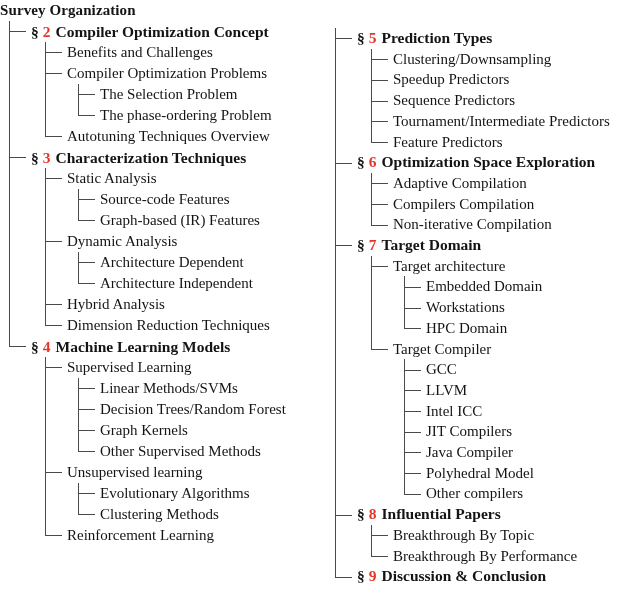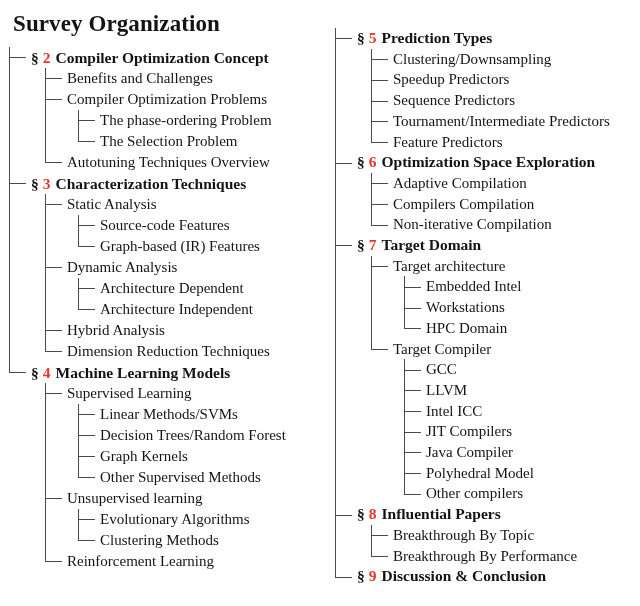--- a/index.html
+++ b/index.html
@@ -10,24 +10,24 @@
     overflow: hidden;
     font-family: "Liberation Serif", "DejaVu Serif", serif;
     color: var(--text, #141414);
   }
   .layout { position: relative; width: 640px; height: 606px; }
   .col { position: absolute; top: 0; }
   .col-left  { left: 0;   width: 334px; --lh: 21px; }
   .col-right { left: 330px; width: 310px; --lh: 20.7px; }
 
   .page-title {
-    font-size: 23px;
+    font-size: 15px;
     font-weight: bold;
     line-height: 21px;
-    margin: 13px;
+    margin: 0;
     white-space: nowrap;
     letter-spacing: 0.1px;
   }
 
   ul.tree, .tree ul { list-style: none; margin: 0; padding: 0; }
   ul.tree { padding-left: 31px; }
   .col-right > ul.tree { padding-left: 27px; margin-top: 28px; }
   .tree ul { padding-left: 36px; }      
   .tree ul ul { padding-left: 33px; }   
 
@@ -68,24 +68,24 @@
         <li>
           <span class="row sec"><span class="para">§</span><span class="num">2</span><span class="sec-title">Compiler Optimization Concept</span></span>
           <ul>
             <li>
               <span class="row">Benefits and Challenges</span>
             </li>
             <li>
               <span class="row">Compiler Optimization Problems</span>
               <ul>
                 <li>
+                  <span class="row">The Selection Problem</span>
+                </li>
+                <li>
                   <span class="row">The phase-ordering Problem</span>
-                </li>
-                <li>
-                  <span class="row">The Selection Problem</span>
                 </li>
               </ul>
             </li>
             <li>
               <span class="row">Autotuning Techniques Overview</span>
             </li>
           </ul>
         </li>
         <li>
           <span class="row sec"><span class="para">§</span><span class="num">3</span><span class="sec-title">Characterization Techniques</span></span>
@@ -194,21 +194,21 @@
             </li>
           </ul>
         </li>
         <li>
           <span class="row sec"><span class="para">§</span><span class="num">7</span><span class="sec-title">Target Domain</span></span>
           <ul>
             <li>
               <span class="row">Target architecture</span>
               <ul>
                 <li>
-                  <span class="row">Embedded Intel</span>
+                  <span class="row">Embedded Domain</span>
                 </li>
                 <li>
                   <span class="row">Workstations</span>
                 </li>
                 <li>
                   <span class="row">HPC Domain</span>
                 </li>
               </ul>
             </li>
             <li>

